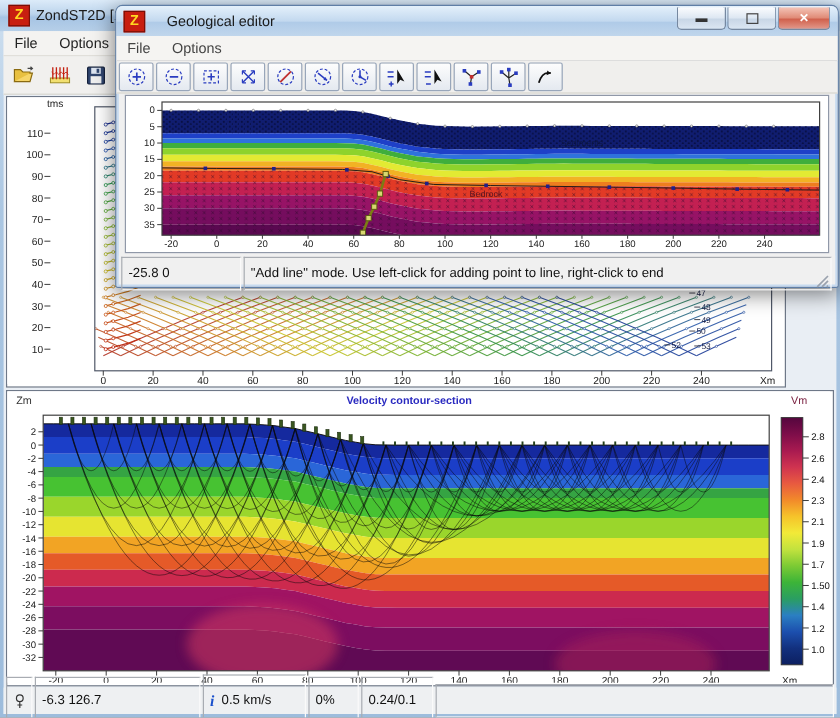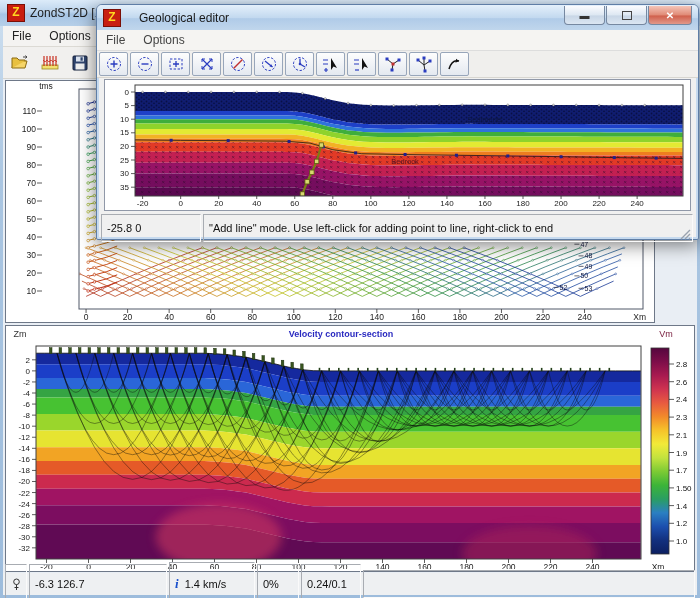--- a/index.html
+++ b/index.html
@@ -873,21 +873,21 @@
     <div class="statusbar">
       <div class="cell" style="width:22px;justify-content:center;">
         <svg width="9" height="13" viewBox="0 0 9 13">
           <circle cx="4.5" cy="3.8" r="2.8" fill="none" stroke="#333" stroke-width="1"></circle>
           <path d="M4.5,6.6 V12 M2.5,9.5 h4" stroke="#333" stroke-width="1"></path>
         </svg>
       </div>
       <div class="cell" style="width:138px;">-6.3 126.7</div>
       <div class="cell" style="width:86px;">
         <span class="info-i">i</span>
-        <span>1.4 km/s</span>
+        <span>0.5 km/s</span>
       </div>
       <div class="cell" style="width:42px;">0%</div>
       <div class="cell" style="width:60px;">0.24/0.1</div>
       <div class="cell" style="flex:1;margin-right:2px;"></div>
     </div>
   </div>
 
   <div id="dialog">
     <div class="d-titlebar">
       <div class="app-icon" style="margin-left:6px;">Z</div>

